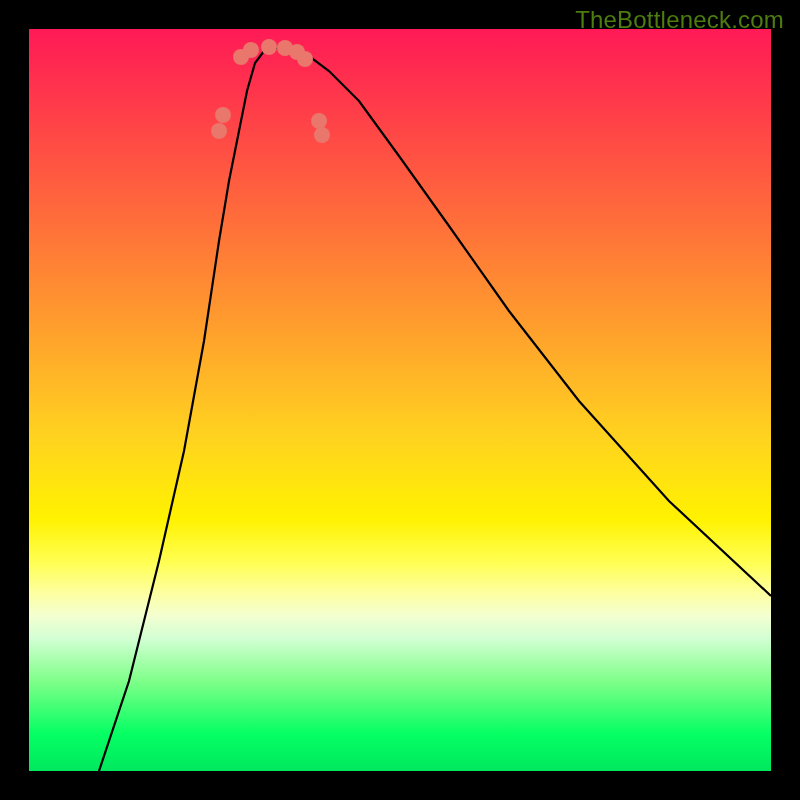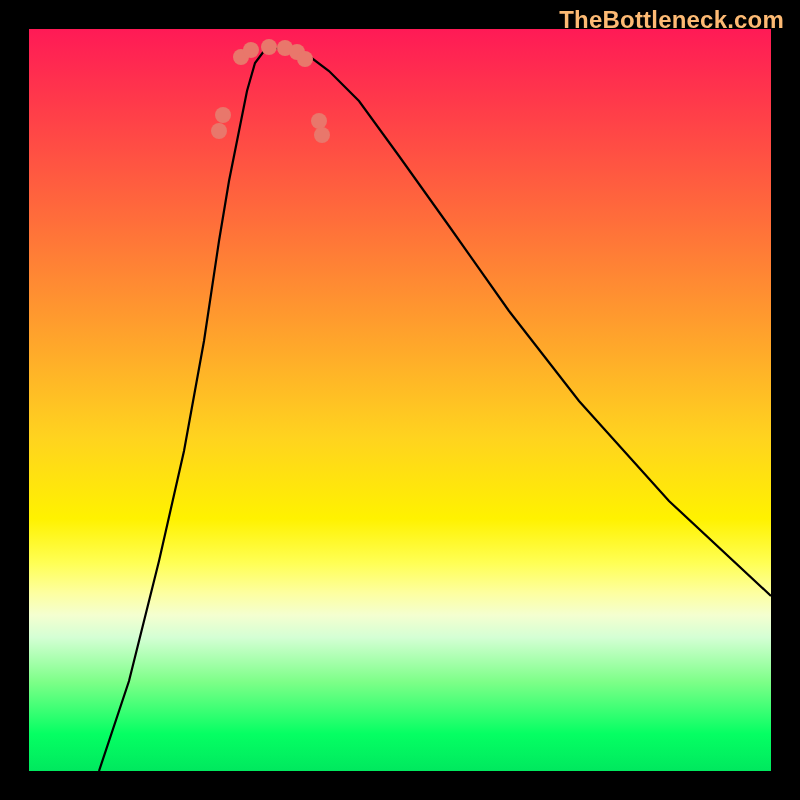--- a/index.html
+++ b/index.html
@@ -31,23 +31,23 @@
       #d4ffd4 82%,
       #7dff88 88%,
       #05ff63 95%,
       #00e85e 100%
     );
   }
   .watermark {
     position: absolute;
     top: 6px;
     right: 16px;
-    color: #fdba74;
+    color: #4d7c0f;
     font-size: 24px;
-    font-weight: 700;
+    font-weight: 400;
     letter-spacing: 0.2px;
   }
   svg.curve {
     position: absolute;
     left: 0;
     top: 0;
     width: 742px;
     height: 742px;
     pointer-events: none;
   }

